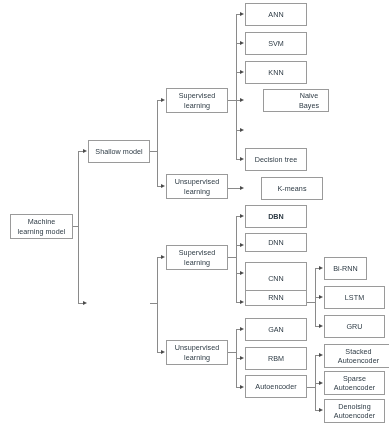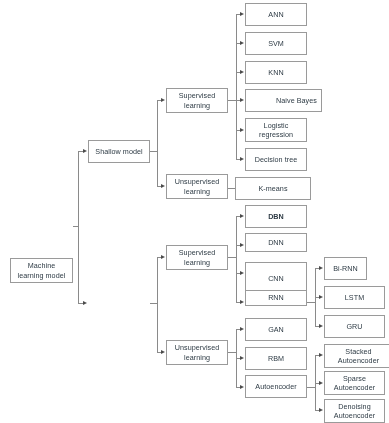--- a/index.html
+++ b/index.html
@@ -121,42 +121,40 @@
 
   <div class="edge h" style="left:307px; top:387px; width:9px;"></div>
   <div class="edge v" style="left:315px; top:355px; height:55px;"></div>
   <div class="edge h" style="left:315px; top:355px; width:5px;"></div>
   <div class="arrow" style="left:319px; top:352.5px;"></div>
   <div class="edge h" style="left:315px; top:383px; width:5px;"></div>
   <div class="arrow" style="left:319px; top:380.5px;"></div>
   <div class="edge h" style="left:315px; top:410px; width:5px;"></div>
   <div class="arrow" style="left:319px; top:407.5px;"></div>
 
-  <div class="node" style="left: 10px; top: 214px; width: 63px; height: 25px; margin-top: 44px;">Machine
+  <div class="node" style="left: 10px; top: 214px; width: 63px; height: 25px;">Machine
 learning model</div>
 
   <div class="node" style="left: 88px; top: 140px; width: 62px; height: 23px;">Shallow model</div>
 
   <div class="node" style="left: 166px; top: 88px; width: 62px; height: 25px;">Supervised
 learning</div>
   <div class="node" style="left: 166px; top: 174px; width: 62px; height: 25px;">Unsupervised
 learning</div>
   <div class="node" style="left: 166px; top: 245px; width: 62px; height: 25px;">Supervised
 learning</div>
   <div class="node" style="left: 166px; top: 340px; width: 62px; height: 25px;">Unsupervised
 learning</div>
 
   <div class="node" style="left: 245px; top: 3px; width: 62px; height: 23px;">ANN</div>
   <div class="node" style="left: 245px; top: 32px; width: 62px; height: 23px;">SVM</div>
   <div class="node" style="left: 245px; top: 61px; width: 62px; height: 23px;">KNN</div>
-  <div class="node" style="left: 245px; top: 89px; width: 77px; height: 23px; padding-left: 28px;">Naive Bayes</div>
-  <div class="node" style="left: 245px; top: 118px; width: 62px; height: 24px;">Logistic
-regression</div>
+  <div class="node" style="left: 263px; top: 89px; width: 66px; height: 23px; padding-left: 28px;">Naive Bayes</div>
   <div class="node" style="left: 245px; top: 148px; width: 62px; height: 23px;">Decision tree</div>
-  <div class="node" style="left: 235px; top: 177px; width: 76px; height: 23px;">K-means</div>
+  <div class="node" style="left: 261px; top: 177px; width: 62px; height: 23px;">K-means</div>
 
   <div class="node" style="left: 245px; top: 205px; width: 62px; height: 23px; font-weight: bold;">DBN</div>
   <div class="node" style="left: 245px; top: 233px; width: 62px; height: 19px;">DNN</div>
   <div class="node" style="left: 245px; top: 262px; width: 62px; height: 33px;">CNN</div>
   <div class="node" style="left: 245px; top: 290px; width: 62px; height: 16px;">RNN</div>
   <div class="node" style="left: 245px; top: 318px; width: 62px; height: 23px;">GAN</div>
   <div class="node" style="left: 245px; top: 347px; width: 62px; height: 23px;">RBM</div>
   <div class="node" style="left: 245px; top: 375px; width: 62px; height: 23px;">Autoencoder</div>
 
   <div class="node" style="left: 324px; top: 257px; width: 43px; height: 23px;">Bi-RNN</div>

